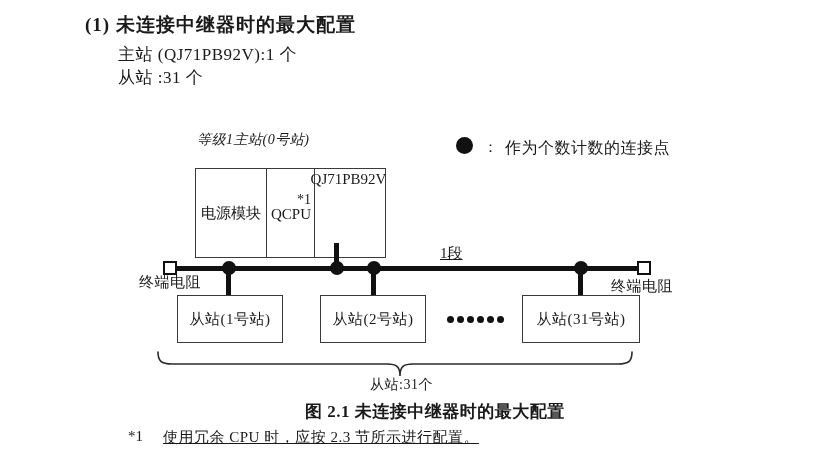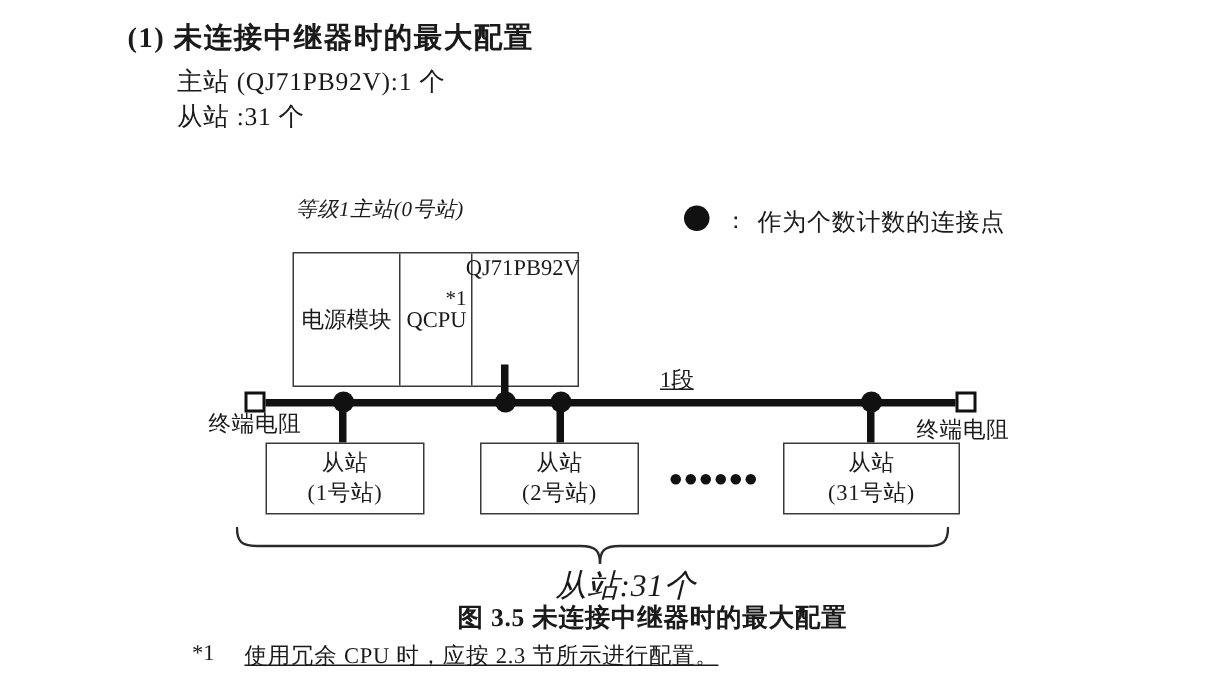--- a/index.html
+++ b/index.html
@@ -39,30 +39,30 @@
   .tsq-right{left:637px;top:261px;}
   .tlabel{font-size:15px;letter-spacing:0.5px;}
   .tlabel-left{left:139px;top:273px;}
   .tlabel-right{left:611px;top:277px;}
   .cdot{width:14px;height:14px;border-radius:50%;background:#111;top:261px;}
   .cdot1{left:222px;} .cdot2{left:330px;} .cdot3{left:367px;} .cdot4{left:574px;}
   .stub{width:5px;height:28px;background:#111;top:268px;}
   .stub1{left:226px;} .stub2{left:371px;} .stub3{left:578px;}
   
   .slave{box-sizing:border-box;border:1.5px solid #3a3a3a;background:#fff;
-    top:295px;height:48px;display:flex;flex-direction:column;align-items:center;
+    top:295px;height:48px;display:flex;flex-direction:row;align-items:center;
     justify-content:center;font-size:15px;line-height:1.35;letter-spacing:0.5px;}
   .slave1{left:177px;width:106px;}
   .slave2{left:320px;width:106px;}
   .slave3{left:522px;width:118px;}
   .edots{left:447px;top:316px;display:flex;gap:3px;}
   .edots span{width:7px;height:7px;border-radius:50%;background:#111;display:block;}
   
   .brace{left:157px;top:351px;}
-  .brace-label{left:370px;top:376px;font-size:21px;letter-spacing:0.5px;font-style:italic;}
+  .brace-label{left:370px;top:376px;font-size:14px;letter-spacing:0.5px;}
   .caption{left:305px;top:400px;font-size:17px;font-weight:bold;letter-spacing:0.5px;}
   .fn-marker{left:128px;top:428px;font-size:15px;}
   .fn-text{left:163px;top:428px;font-size:15px;letter-spacing:0.5px;text-decoration:underline;}
 </style>
 </head>
 <body>
 
 <div class="abs heading">(1) 未连接中继器时的最大配置</div>
 <div class="abs subline1">主站 (QJ71PB92V):1 个</div>
 <div class="abs subline2">从站 :31 个</div>
@@ -126,17 +126,17 @@
       <span></span>
       <span></span>
       <span></span>
   </div>
 
   <svg class="abs brace" width="476" height="27" viewBox="0 0 476 27">
     <path d="M 1 1 C 1 10 4 13 15 13 L 230 13 C 240 13 243 16 243 25 C 243 16 246 13 256 13 L 461 13 C 472 13 475 10 475 1" fill="none" stroke="#2a2a2a" stroke-width="1.6" stroke-linecap="round"></path>
   </svg>
   <div class="abs brace-label">从站:31个</div>
 
-  <div class="abs caption">图 3.5 未连接中继器时的最大配置</div>
+  <div class="abs caption">图 2.1 未连接中继器时的最大配置</div>
 </div>
 
 <div class="abs fn-marker">*1</div>
 <div class="abs fn-text">使用冗余 CPU 时，应按 2.3 节所示进行配置。</div>
 
 </body></html>

